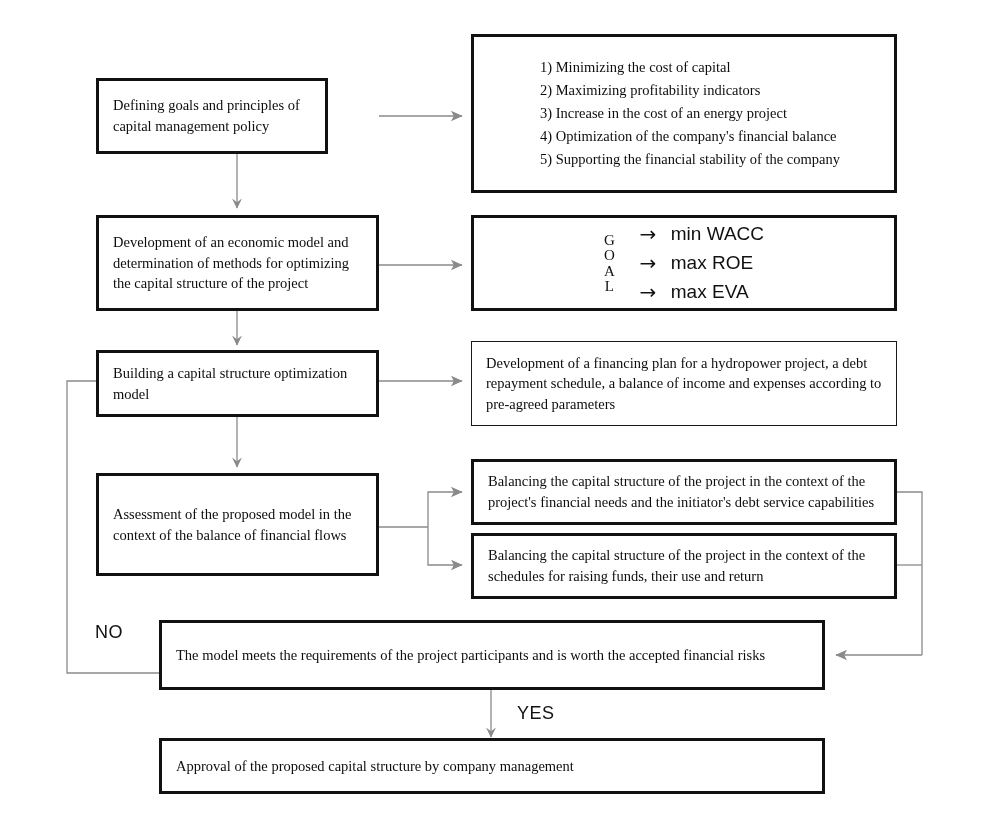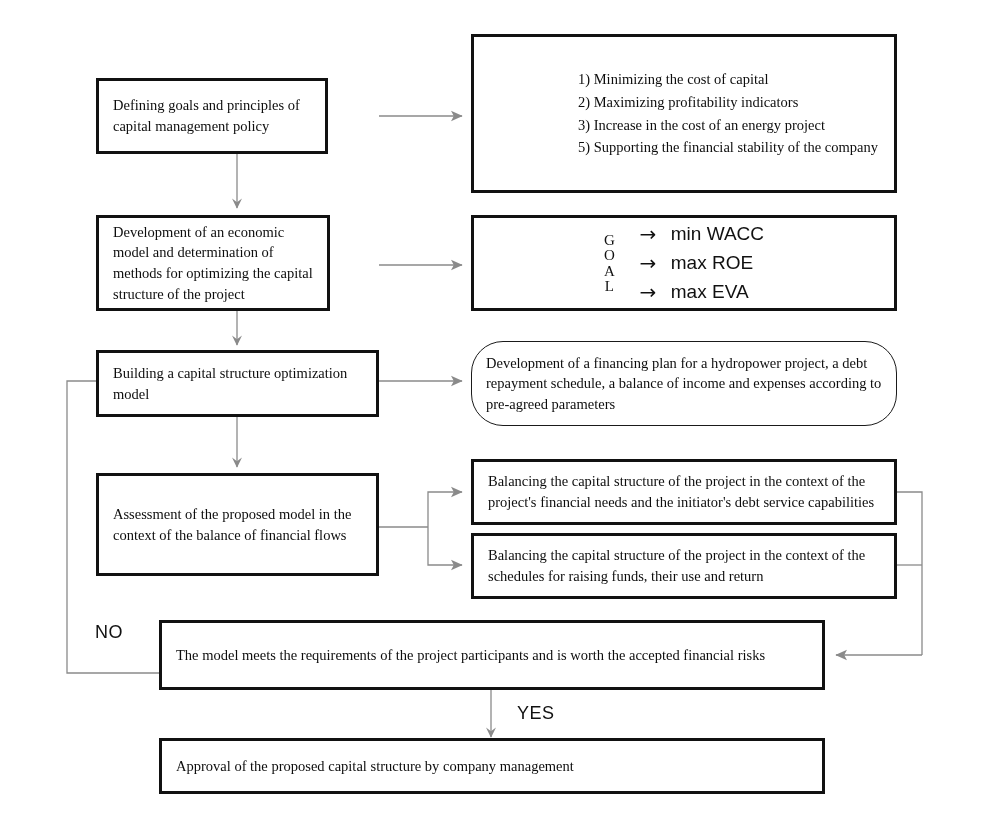--- a/index.html
+++ b/index.html
@@ -27,35 +27,34 @@
     box-sizing: border-box;
     background: #ffffff;
     border: 3px solid #111111;
     display: flex;
     align-items: center;
     z-index: 2;
   }
   .box.thin {
     border-width: 1px;
     border-color: #1a1a1a;
-    border-radius: 32px;
   }
   .box .txt {
     font-family: "Liberation Serif", "DejaVu Serif", serif;
     font-size: 14.5px;
     line-height: 1.42;
     color: #0d0d0d;
     padding: 0 14px;
     width: 100%;
     text-align: left;
   }
   .box .txt.center {
   }
   .listbox .txt {
-    padding-left: 104px;
+    padding-left: 66px;
     font-size: 14.5px;
     line-height: 1.58;
   }
   .goal-inner {
     display: flex;
     align-items: center;
     justify-content: center;
     width: 100%;
     gap: 10px;
   }
@@ -144,25 +143,26 @@
 
   <div class="box" style="left:96px; top:78px; width:232px; height:76px;">
     <div class="txt">Defining goals and principles of capital management policy</div>
   </div>
 
   <div class="box listbox" style="left:471px; top:34px; width:426px; height:159px;">
     <div class="txt">
       <div>1) Minimizing the cost of capital</div>
       <div>2) Maximizing profitability indicators</div>
       <div>3) Increase in the cost of an energy project</div>
+      <div>4) Optimization of the company's financial balance</div>
       <div>5) Supporting the financial stability of the company</div>
     </div>
   </div>
 
-  <div class="box" style="left:96px; top:215px; width:234px; height:96px;">
+  <div class="box" style="left:96px; top:215px; width:283px; height:96px;">
     <div class="txt">Development of an economic model and determination of methods for optimizing the capital structure of the project</div>
   </div>
 
   <div class="box" style="left:471px; top:215px; width:426px; height:96px;">
     <div class="goal-inner">
       <div class="goal-letters">
         <span>G</span>
         <span>O</span>
         <span>A</span>
         <span>L</span>

